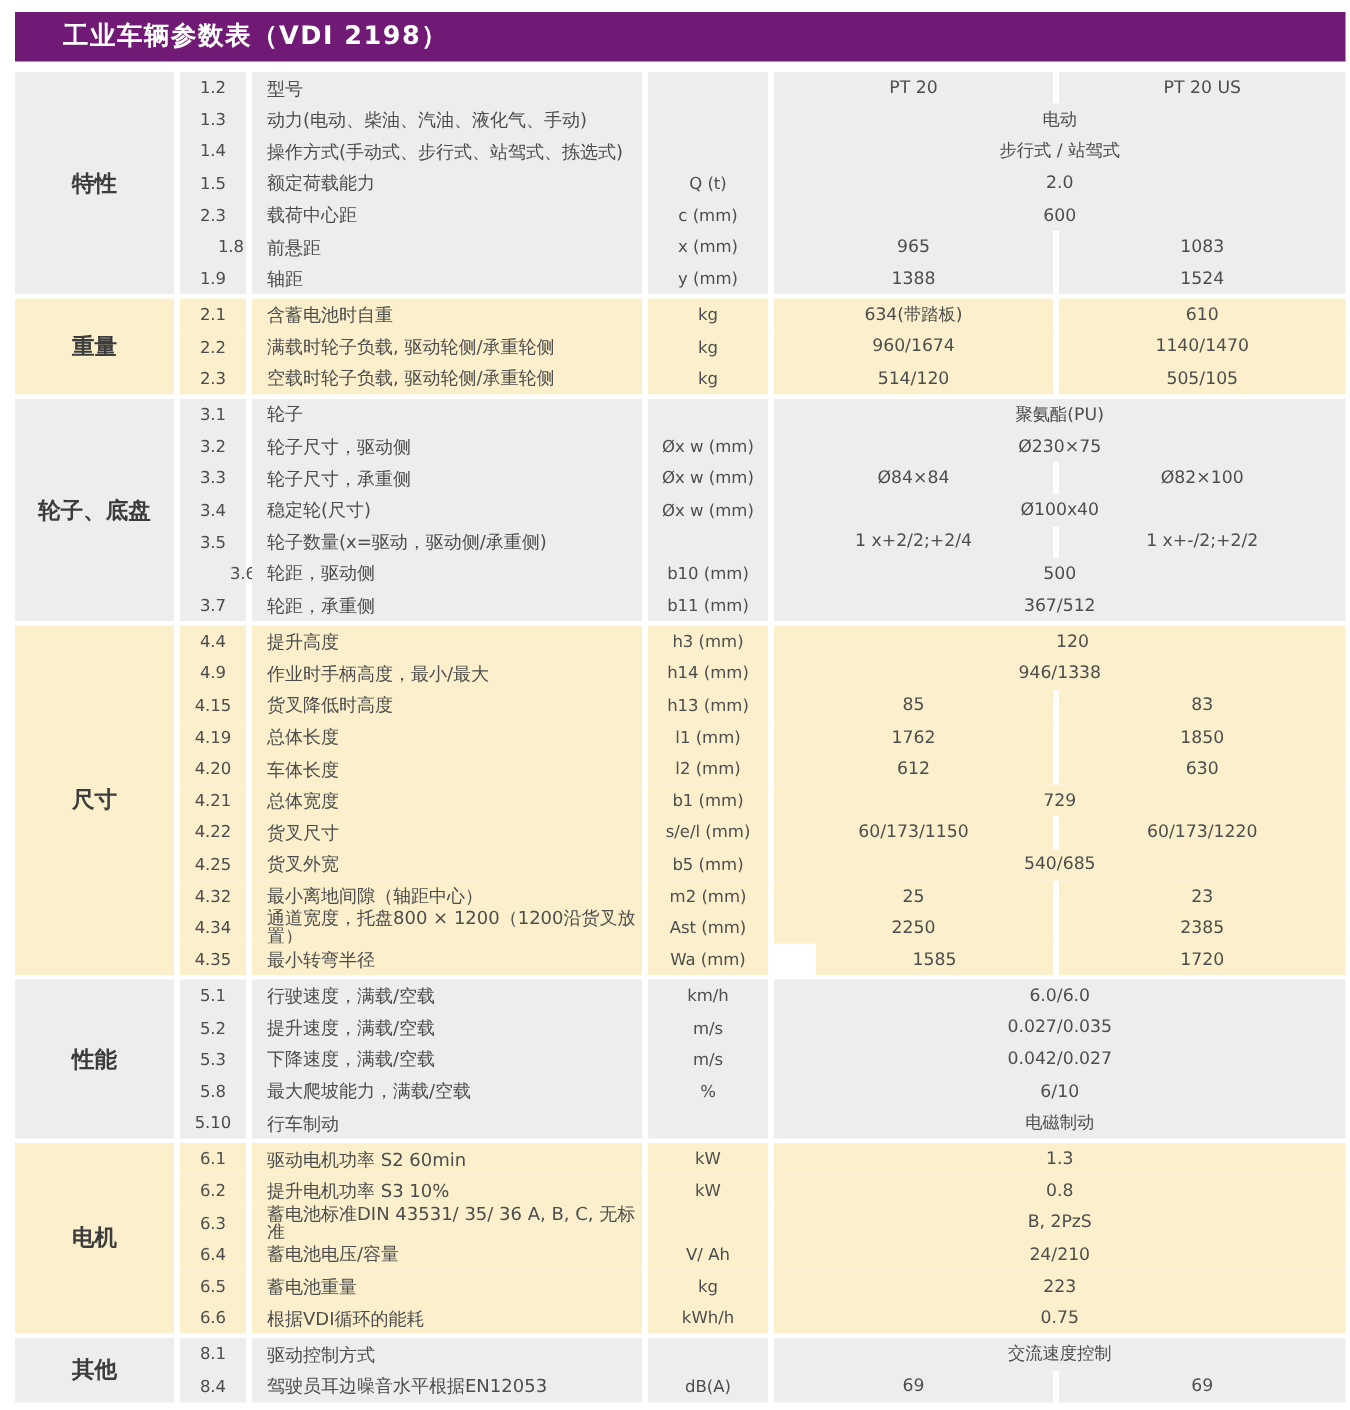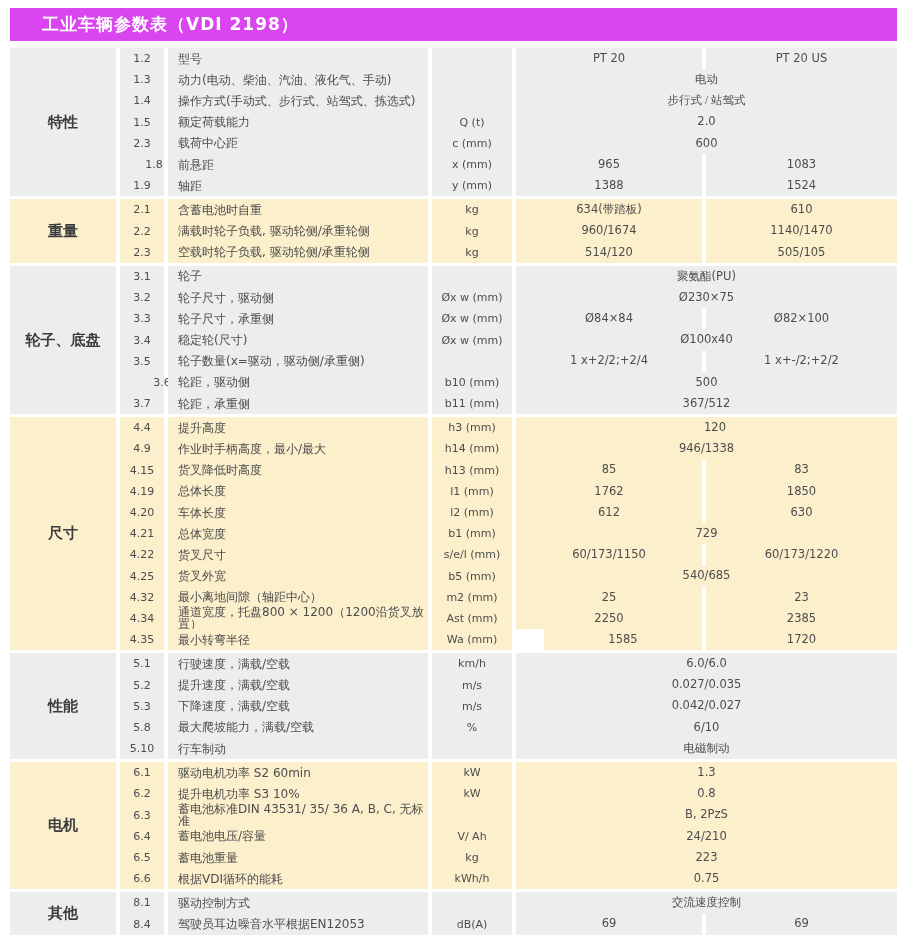--- a/index.html
+++ b/index.html
@@ -1,20 +1,20 @@
 <!DOCTYPE html>
 <html><head>
 <meta charset="utf-8">
 <style>
   html,body{margin:0;padding:0;background:#ffffff;}
   body{width:900px;height:940px;font-family:"DejaVu Sans","Liberation Sans",sans-serif;}
   .page{width:900px;height:940px;background:#fff;overflow:hidden;}
   .titlebar{
     margin:8px 3px 7px 10px;height:33px;box-sizing:border-box;
-    background:#d946ef;color:#ffffff;font-weight:bold;font-size:17px;
+    background:#701a75;color:#ffffff;font-weight:bold;font-size:17px;
     line-height:33px;padding-left:32px;letter-spacing:1px;
   }
   .table{margin-left:10px;margin-right:3px;}
   .section{
     display:grid;
     grid-template-columns:106px 44px 260px 80px 186px 1fr;
     column-gap:4px;
     grid-auto-rows:21.2px;
     margin-bottom:3px;
   }
@@ -45,21 +45,21 @@
         <div class="cell unit" style="grid-area: 1 / 4;"></div>
         <div class="cell val" style="grid-area: 1 / 5;">PT 20</div>
         <div class="cell val" style="grid-area: 1 / 6;">PT 20 US</div>
         <div class="cell num" style="grid-area: 2 / 2;">1.3</div>
         <div class="cell desc" style="grid-area: 2 / 3;">动力(电动、柴油、汽油、液化气、手动)</div>
         <div class="cell unit" style="grid-area: 2 / 4;"></div>
         <div class="cell val" style="grid-area: 2 / 5 / auto / 7;">电动</div>
         <div class="cell num" style="grid-area: 3 / 2;">1.4</div>
         <div class="cell desc" style="grid-area: 3 / 3;">操作方式(手动式、步行式、站驾式、拣选式)</div>
         <div class="cell unit" style="grid-area: 3 / 4;"></div>
-        <div class="cell val" style="grid-area: 3 / 5 / auto / 7; font-family: Liberation Serif, serif;">步行式 / 站驾式</div>
+        <div class="cell val" style="grid-area: 3 / 5 / auto / 7;">步行式 / 站驾式</div>
         <div class="cell num" style="grid-area: 4 / 2;">1.5</div>
         <div class="cell desc" style="grid-area: 4 / 3;">额定荷载能力</div>
         <div class="cell unit" style="grid-area: 4 / 4;">Q (t)</div>
         <div class="cell val" style="grid-area: 4 / 5 / auto / 7;">2.0</div>
         <div class="cell num" style="grid-area: 5 / 2;">2.3</div>
         <div class="cell desc" style="grid-area: 5 / 3;">载荷中心距</div>
         <div class="cell unit" style="grid-area: 5 / 4;">c (mm)</div>
         <div class="cell val" style="grid-area: 5 / 5 / auto / 7;">600</div>
         <div class="cell num" style="grid-area: 6 / 2; padding-left: 24px;">1.8</div>
         <div class="cell desc" style="grid-area: 6 / 3;">前悬距</div>

